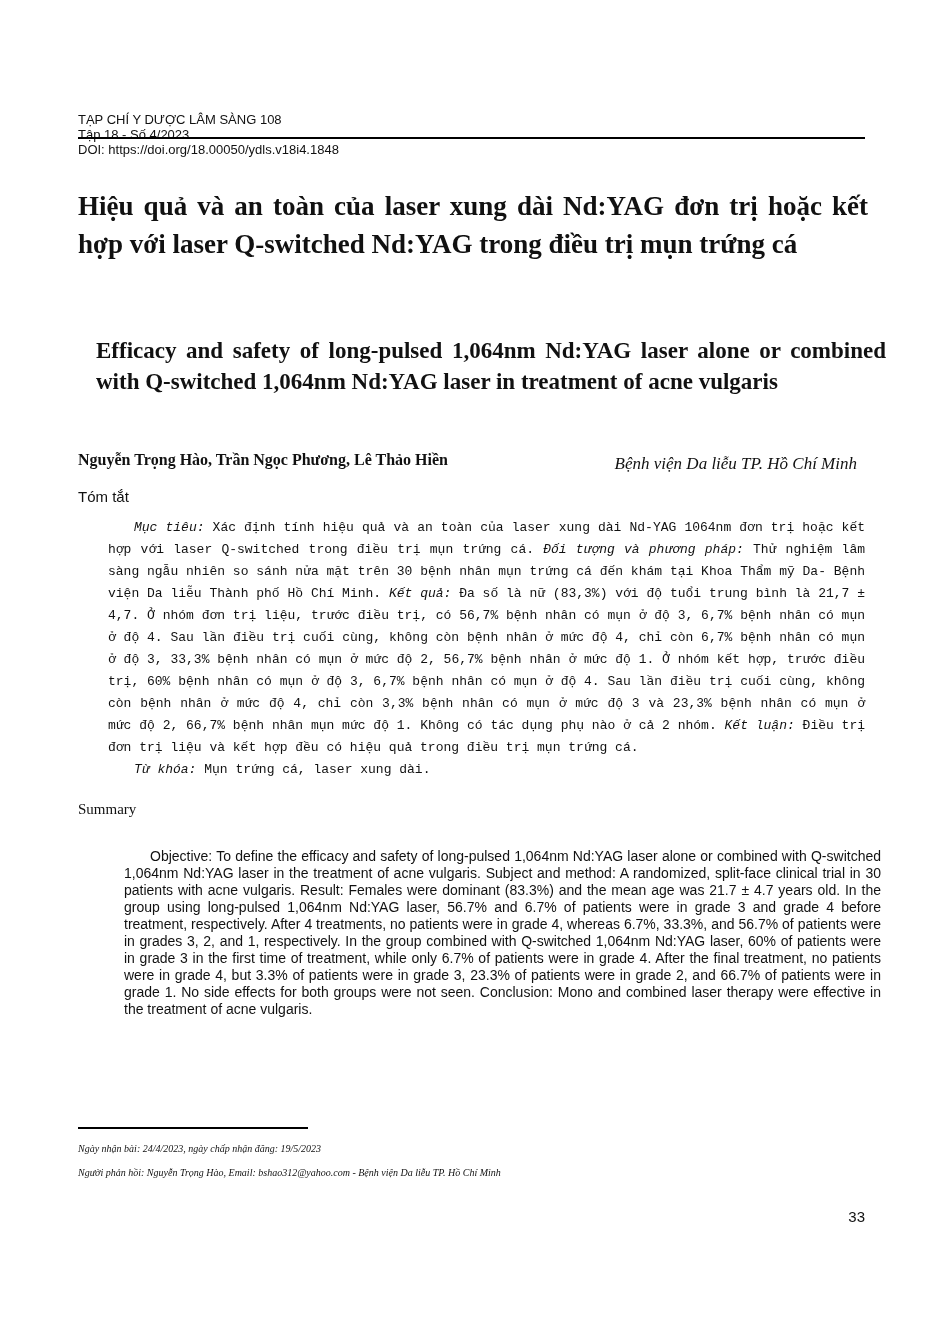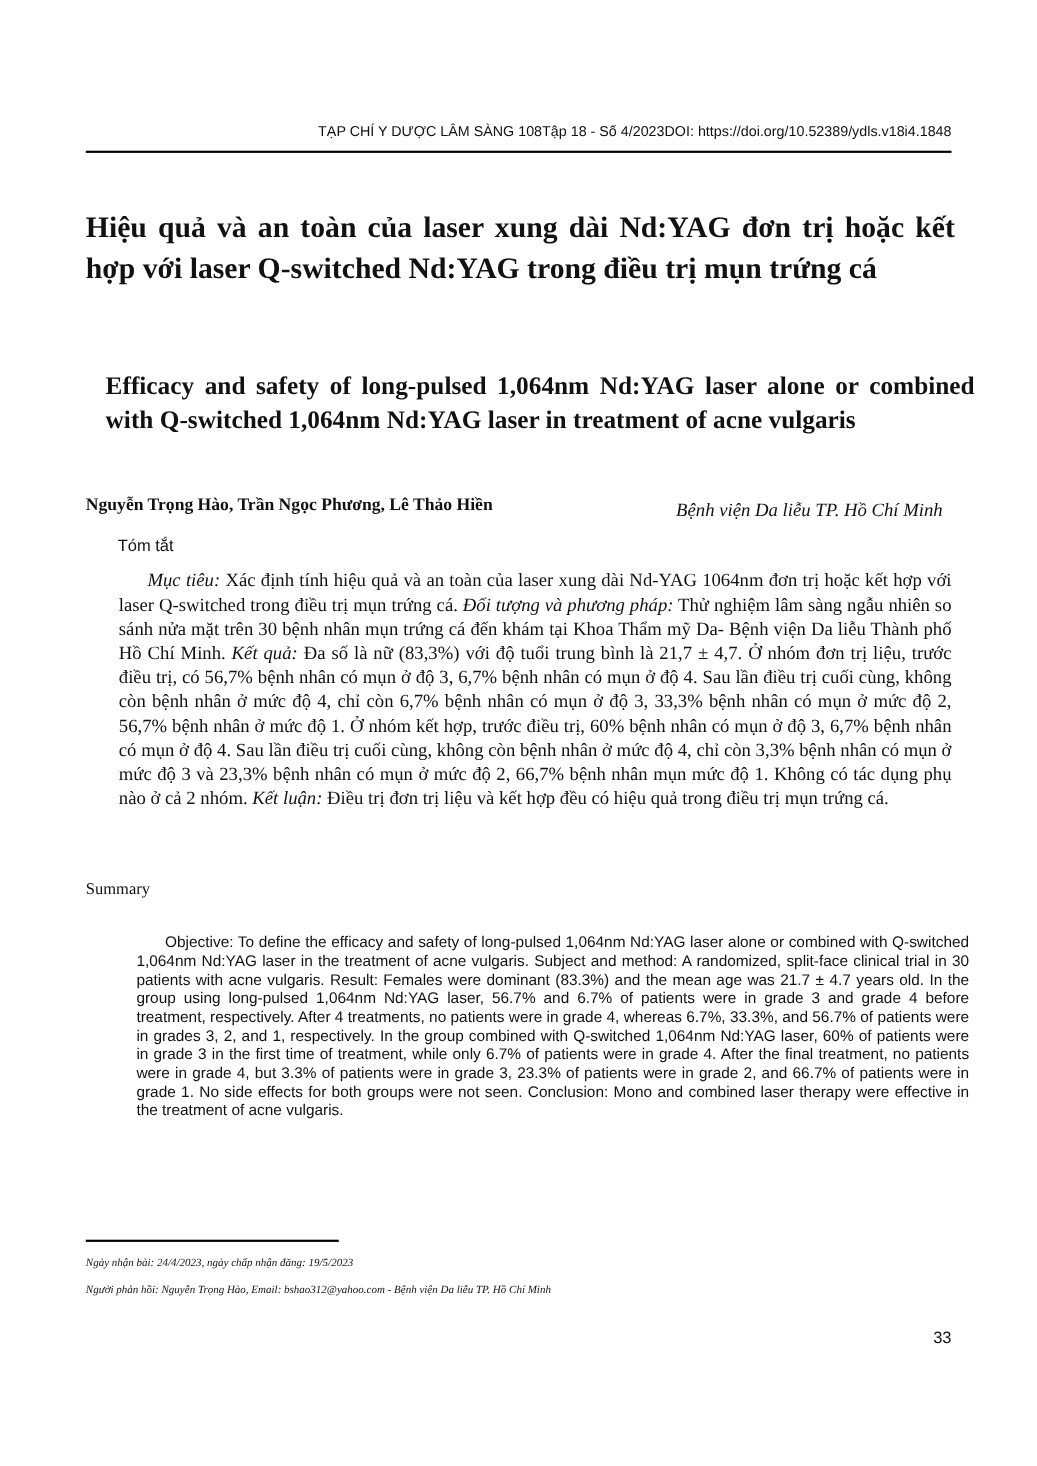--- a/index.html
+++ b/index.html
@@ -1,52 +1,53 @@
 <!DOCTYPE html>
 <html><head>
 <meta charset="utf-8">
 <style>
   html,body{margin:0;padding:0;background:#fff;}
   body{width:943px;height:1333px;position:relative;overflow:hidden;color:#111;}
-  .header{position:absolute;left:78px;top:112px;width:787px;font-family:"Liberation Sans",sans-serif;font-size:13px;display:flex;justify-content:flex-end;align-items:baseline;}
+  .header{position:absolute;left:78px;top:112px;width:787px;font-family:"Liberation Sans",sans-serif;font-size:13px;display:flex;justify-content:space-between;align-items:baseline;flex-direction:column;}
   .header-rule{position:absolute;left:78px;top:137px;width:787px;height:2px;background:#000;}
   .title-vi{position:absolute;left:78px;top:187px;width:790px;font-family:"Liberation Serif",serif;font-weight:bold;font-size:27px;line-height:38px;margin:0;text-align:justify;}
   .title-en{position:absolute;left:78px;top:317px;width:790px;font-family:"Liberation Serif",serif;font-weight:bold;font-size:23px;line-height:31px;margin:18px;text-align:justify;}
   .authors{position:absolute;left:78px;top:451px;font-family:"Liberation Serif",serif;font-weight:bold;font-size:16px;}
   .affil{position:absolute;right:86px;top:454px;font-family:"Liberation Serif",serif;font-style:italic;font-size:17px;}
   .sec-head{position:absolute;left:78px;font-family:"Liberation Sans",sans-serif;font-size:15px;}
-  .abstract{position:absolute;left:108px;width:757px;font-family:Liberation Serif, serif;font-size:17px;line-height:22px;text-align:justify;margin:0;}
+  .abstract{position:absolute;left:108px;width:757px;font-family:Liberation Mono, monospace;font-size:13px;line-height:22px;text-align:justify;margin:0;}
   .abstract p{margin:0;text-indent:26px;}
   .summary{position:absolute;left:108px;width:757px;font-family:"Liberation Sans",sans-serif;font-size:14px;line-height:17px;text-align:justify;margin:16px;}
   .summary p{margin:0;text-indent:26px;}
   .foot-rule{position:absolute;left:78px;top:1127px;width:230px;height:2px;background:#000;}
   .footnote{position:absolute;left:78px;font-family:"Liberation Serif",serif;font-style:italic;font-size:10px;}
   .pagenum{position:absolute;right:78px;top:1208px;font-family:"Liberation Sans",sans-serif;font-size:15px;}
   i{font-style:italic;}
 </style>
 </head>
 <body>
 
 <div class="header">
   <span>TẠP CHÍ Y DƯỢC LÂM SÀNG 108</span>
   <span>Tập 18 - Số 4/2023</span>
-  <span>DOI: https://doi.org/10.52389/ydls.v18i4.1848</span>
+  <span>DOI: https://doi.org/18.00050/ydls.v18i4.1848</span>
 </div>
 <div class="header-rule"></div>
 
 <h1 class="title-vi">Hiệu quả và an toàn của laser xung dài Nd:YAG đơn trị hoặc kết hợp với laser Q-switched Nd:YAG trong điều trị mụn trứng cá</h1>
 <h2 class="title-en">Efficacy and safety of long-pulsed 1,064nm Nd:YAG laser alone or combined with Q-switched 1,064nm Nd:YAG laser in treatment of acne vulgaris</h2>
 
 <div class="authors">Nguyễn Trọng Hào, Trần Ngọc Phương, Lê Thảo Hiền</div>
 <div class="affil">Bệnh viện Da liễu TP. Hồ Chí Minh</div>
 
-<div class="sec-head" style="top:488px;margin-left:29px;">Tóm tắt</div>
+<div class="sec-head" style="top:488px;">Tóm tắt</div>
 
 <div class="abstract" style="top:517px;">
   <p><i>Mục tiêu:</i><span> Xác định tính hiệu quả và an toàn của laser xung dài Nd-YAG 1064nm đơn trị hoặc kết hợp với laser Q-switched trong điều trị mụn trứng cá. </span><i>Đối tượng và phương pháp:</i><span> Thử nghiệm lâm sàng ngẫu nhiên so sánh nửa mặt trên 30 bệnh nhân mụn trứng cá đến khám tại Khoa Thẩm mỹ Da- Bệnh viện Da liễu Thành phố Hồ Chí Minh. </span><i>Kết quả:</i><span> Đa số là nữ (83,3%) với độ tuổi trung bình là 21,7 ± 4,7. Ở nhóm đơn trị liệu, trước điều trị, có 56,7% bệnh nhân có mụn ở độ 3, 6,7% bệnh nhân có mụn ở độ 4. Sau lần điều trị cuối cùng, không còn bệnh nhân ở mức độ 4, chỉ còn 6,7% bệnh nhân có mụn ở độ 3, 33,3% bệnh nhân có mụn ở mức độ 2, 56,7% bệnh nhân ở mức độ 1. Ở nhóm kết hợp, trước điều trị, 60% bệnh nhân có mụn ở độ 3, 6,7% bệnh nhân có mụn ở độ 4. Sau lần điều trị cuối cùng, không còn bệnh nhân ở mức độ 4, chỉ còn 3,3% bệnh nhân có mụn ở mức độ 3 và 23,3% bệnh nhân có mụn ở mức độ 2, 66,7% bệnh nhân mụn mức độ 1. Không có tác dụng phụ nào ở cả 2 nhóm. </span><i>Kết luận:</i><span> Điều trị đơn trị liệu và kết hợp đều có hiệu quả trong điều trị mụn trứng cá.</span></p>
+  <p><i>Từ khóa:</i><span> Mụn trứng cá, laser xung dài.</span></p>
 </div>
 
 <div class="sec-head" style="top:801px;font-family:Liberation Serif, serif;">Summary</div>
 
 <div class="summary" style="top:832px;">
   <p>Objective: To define the efficacy and safety of long-pulsed 1,064nm Nd:YAG laser alone or combined with Q-switched 1,064nm Nd:YAG laser in the treatment of acne vulgaris. Subject and method: A randomized, split-face clinical trial in 30 patients with acne vulgaris. Result: Females were dominant (83.3%) and the mean age was 21.7 ± 4.7 years old. In the group using long-pulsed 1,064nm Nd:YAG laser, 56.7% and 6.7% of patients were in grade 3 and grade 4 before treatment, respectively. After 4 treatments, no patients were in grade 4, whereas 6.7%, 33.3%, and 56.7% of patients were in grades 3, 2, and 1, respectively. In the group combined with Q-switched 1,064nm Nd:YAG laser, 60% of patients were in grade 3 in the first time of treatment, while only 6.7% of patients were in grade 4. After the final treatment, no patients were in grade 4, but 3.3% of patients were in grade 3, 23.3% of patients were in grade 2, and 66.7% of patients were in grade 1. No side effects for both groups were not seen. Conclusion: Mono and combined laser therapy were effective in the treatment of acne vulgaris.</p>
 </div>
 
 <div class="foot-rule"></div>
 <div class="footnote" style="top:1143px;">Ngày nhận bài:  24/4/2023, ngày chấp nhận đăng: 19/5/2023</div>

